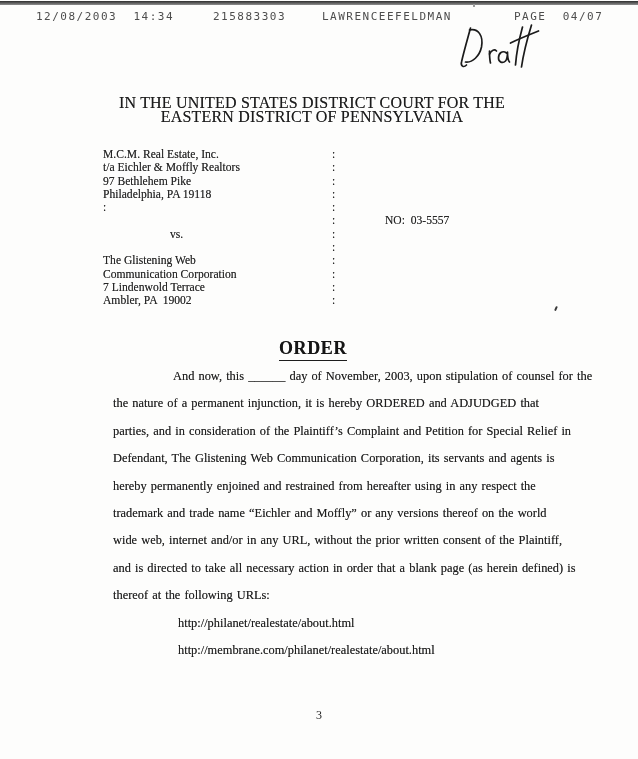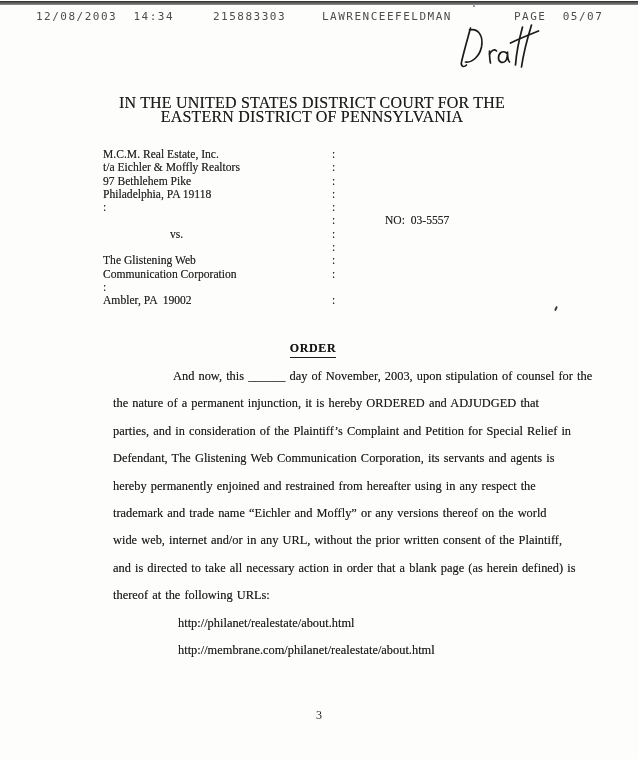--- a/index.html
+++ b/index.html
@@ -28,21 +28,21 @@
     font-size:16px;line-height:13.5px;color:#1c1c1c;letter-spacing:.2px;}
   
   .caption{position:absolute;left:103px;top:148px;width:470px;font-size:11.6px;color:#262626;}
   .cap-row{display:flex;height:13.3px;line-height:13.3px;align-items:flex-end;}
   .cap-left{width:229px;white-space:pre;}
   .cap-sep{width:6px;white-space:pre;}
   .cap-right{margin-left:47px;white-space:pre;}
   .vs-indent{padding-left:67px;box-sizing:border-box;}
   
   .order-title-wrap{position:absolute;top:338px;left:0;right:12px;text-align:center;}
-  .order-title{display:inline-block;font-weight:bold;font-size:12px;letter-spacing:.6px;
+  .order-title{display:inline-block;font-weight:bold;font-size:18px;letter-spacing:.6px;
     border-bottom:1.6px solid #1d1d1d;padding-bottom:1px;color:#151515;}
   
   .order-body{position:absolute;left:73px;top:363px;width:520px;
     font-size:12.4px;line-height:27.4px;word-spacing:1px;color:#1e1e1e;}
   .body-line{white-space:nowrap;height:27.4px;margin-left:40px;}
   .indent{padding-left:60px;}
   .url-line{padding-left:65px;}
   
   .page-number{position:absolute;top:708px;left:0;right:0;text-align:center;
     font-size:12px;color:#222;}
@@ -56,21 +56,21 @@
 <body>
 
 <div class="page">
 
   <div class="scan-bar"></div>
 
   <div class="fax-header">
     <span class="fx-datetime">12/08/2003  14:34</span>
     <span class="fx-number">215883303</span>
     <span class="fx-sender">LAWRENCEEFELDMAN</span>
-    <span class="fx-page">PAGE  05/07</span>
+    <span class="fx-page">PAGE  04/07</span>
   </div>
   <div class="stray-dot"></div>
 
   <div class="draft" aria-label="Draft">
     <svg viewBox="0 0 90 60" xmlns="http://www.w3.org/2000/svg">
       <path d="M16 8 C13 19 9 33 7 42 C6 46 9 48 12 45"></path>
       <path d="M15 10 C24 8 29 16 27 27 C25 36 18 43 11 42"></path>
       <path d="M35 31 C35 35 35 39 36 43"></path>
       <path d="M35 34 C37 30 40 29 42 31"></path>
       <path d="M52 33 C48 30 44 33 44 38 C44 42 48 44 51 41 C53 39 53 35 53 32 C53 36 53 40 55 42"></path>
@@ -130,20 +130,21 @@
       <span class="cap-left">The Glistening Web</span>
       <span class="cap-sep">:</span>
       <span class="cap-right"></span>
     </div>
     <div class="cap-row">
       <span class="cap-left">Communication Corporation</span>
       <span class="cap-sep">:</span>
       <span class="cap-right"></span>
     </div>
     <div class="cap-row">
+      <span class="cap-left">7 Lindenwold Terrace</span>
       <span class="cap-sep">:</span>
       <span class="cap-right"></span>
     </div>
     <div class="cap-row">
       <span class="cap-left">Ambler, PA  19002</span>
       <span class="cap-sep">:</span>
       <span class="cap-right"></span>
     </div>
   </div>
 

